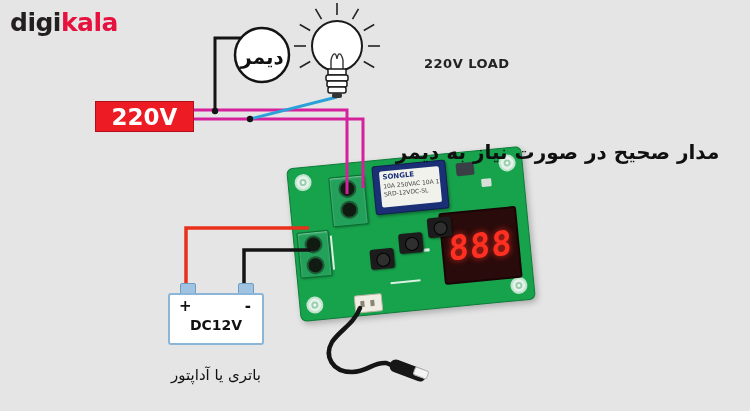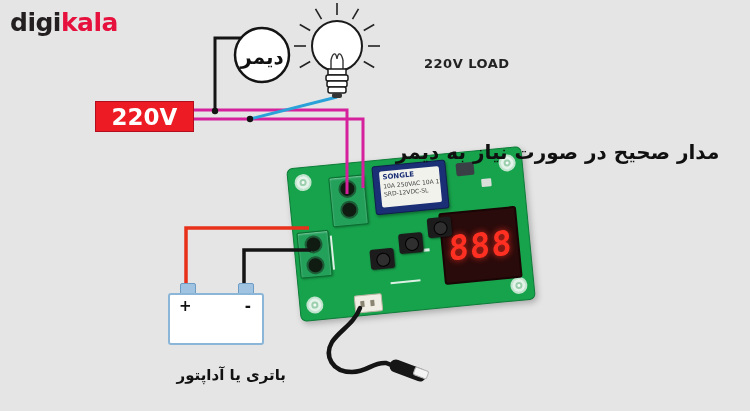--- a/index.html
+++ b/index.html
@@ -68,22 +68,22 @@
   
   .battery{position:absolute;left:168px;top:283px;width:96px;height:62px;z-index:4;}
   .bat-term{position:absolute;top:0;width:14px;height:12px;background:#9fc3e0;border:1px solid #6d9cc4;border-radius:2px;}
   .bat-term.plus{left:12px;}.bat-term.minus{left:70px;}
   .bat-body{position:absolute;left:0;top:10px;width:96px;height:52px;background:#fff;
             border:2px solid #8cb6d8;border-radius:3px;box-sizing:border-box;}
   .bsign{position:absolute;top:2px;font-size:15px;font-weight:bold;color:#111;}
   .bsign.plus{left:9px;}.bsign.minus{right:11px;}
   .bat-voltage{position:absolute;left:0;top:22px;width:100%;text-align:center;font-size:14px;font-weight:bold;color:#111;}
   .bat-caption{position:absolute;left:168px;top:350px;width:96px;text-align:center;font-size:11px;color:#222;z-index:4;}
-  .bat-caption-fa{position:absolute;left:146px;top:366px;width:140px;text-align:right;direction:rtl;
-            font-size:15px;font-weight:bold;color:#111;z-index:4;}
+  .bat-caption-fa{position:absolute;left:146px;top:366px;width:140px;text-align:center;direction:rtl;
+            font-size:15px;font-weight:normal;color:#111;z-index:4;}
 
   .overlay{position:absolute;left:0;top:0;z-index:4;pointer-events:none;}
 </style>
 </head>
 <body>
 
 <div class="canvas">
 
   <div class="logo">
     <span class="digi">digi</span><span class="kala">kala</span>
@@ -175,17 +175,18 @@
   </svg>
 
   <div class="dimmer-label">دیمر</div>
 
   <div class="battery">
     <div class="bat-term plus"></div>
     <div class="bat-term minus"></div>
     <div class="bat-body">
       <span class="bsign plus">+</span>
       <span class="bsign minus">-</span>
+      <div class="bat-voltage">DC12V</div>
     </div>
   </div>
   <div class="bat-caption-fa">باتری یا آداپتور</div>
 
 </div>
 
 </body></html>

